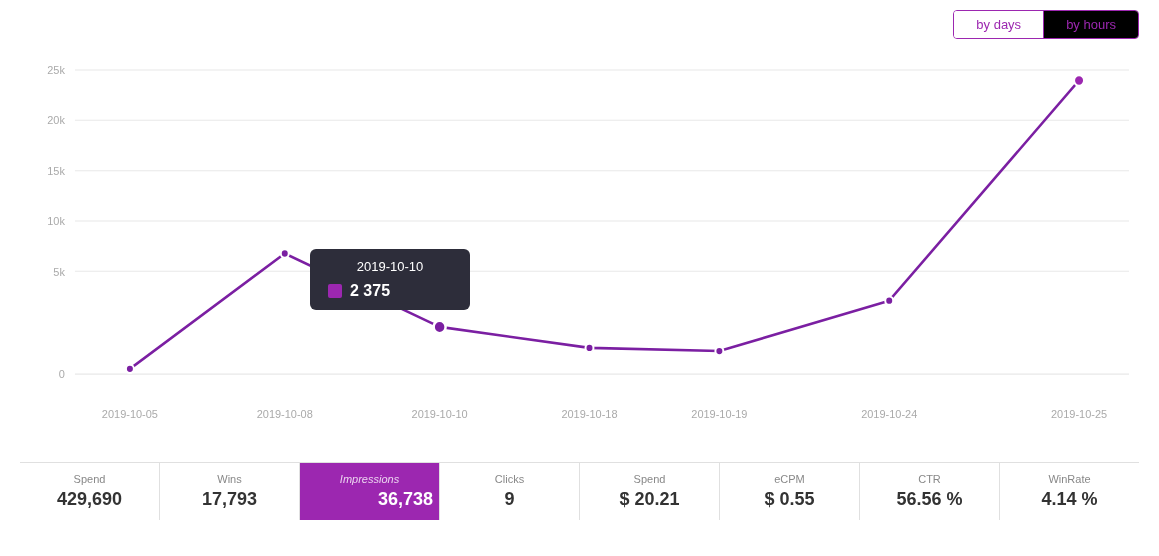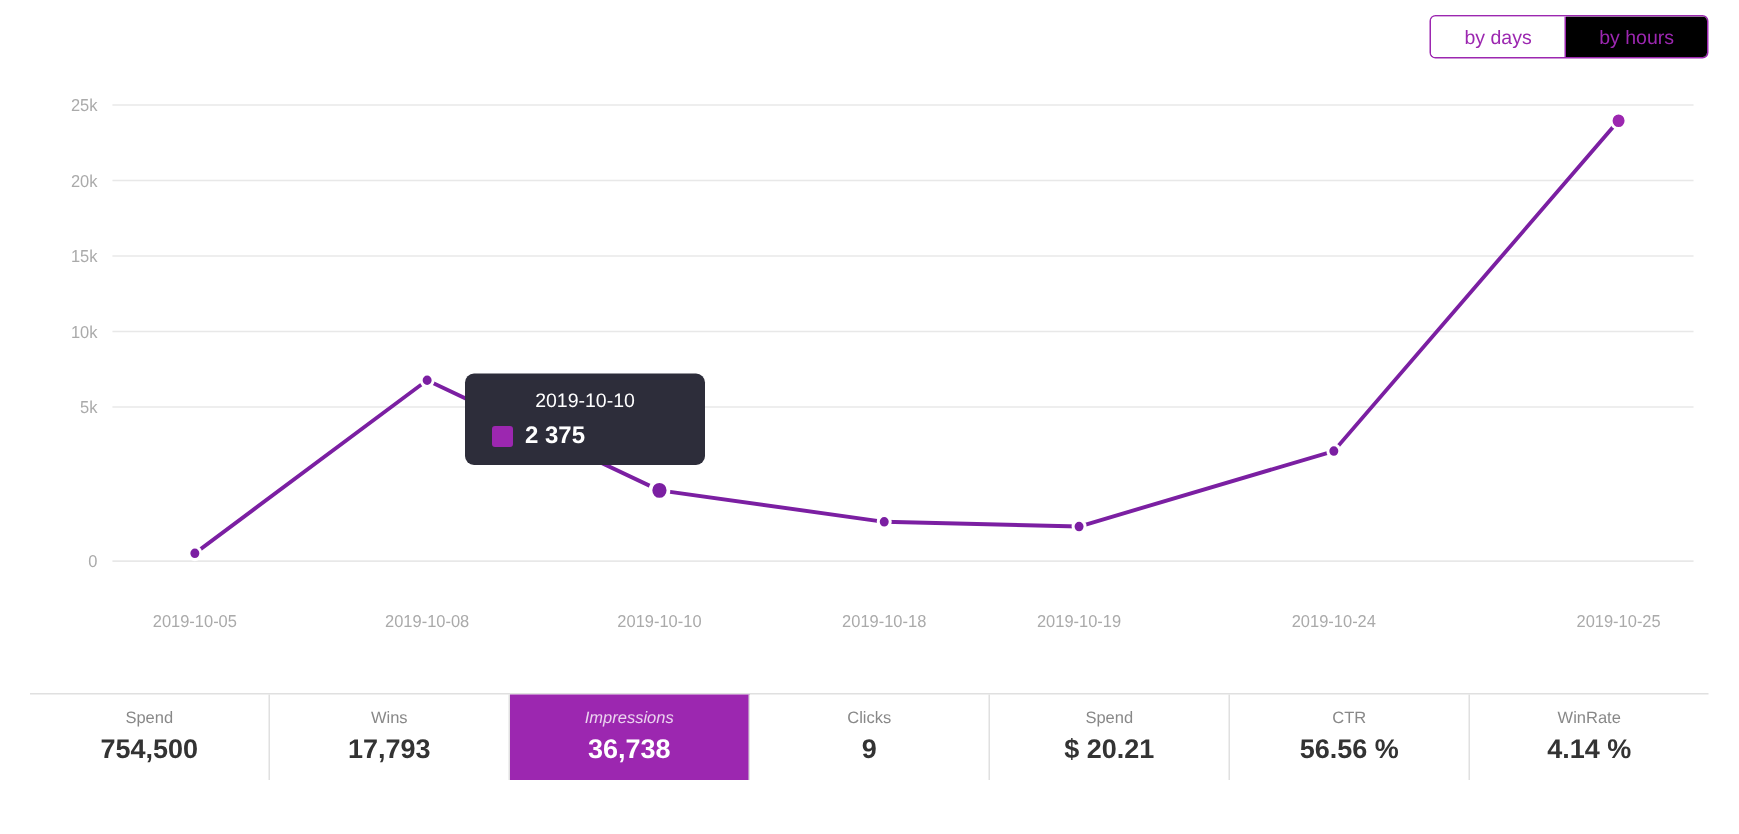--- a/index.html
+++ b/index.html
@@ -141,20 +141,21 @@
     }
 
     .stat-value {
       font-size: 18px;
       font-weight: 600;
       color: #333;
     }
 
     .stat-item.active .stat-value {
       color: #fff;
+      text-align: right;
     }
   </style>
 </head>
 <body>
 
 <div class="container">
 
   <div class="top-controls">
     <div class="toggle-group">
       <button class="toggle-btn active">by days</button>
@@ -207,39 +208,43 @@
       <div class="tooltip-value">
         <div class="tooltip-swatch"></div>
         <span class="tooltip-num">2 375</span>
       </div>
     </div>
   </div>
 
   <div class="stats-bar" id="stats-bar">
   <div class="stat-item">
         <div class="stat-label">Spend</div>
-        <div class="stat-value">754,500</div>
+        <div class="stat-value">429,690</div>
       </div>
       <div class="stat-item">
         <div class="stat-label">Wins</div>
         <div class="stat-value">17,793</div>
       </div>
       <div class="stat-item active">
         <div class="stat-label">Impressions</div>
         <div class="stat-value">36,738</div>
       </div>
       <div class="stat-item">
         <div class="stat-label">Clicks</div>
         <div class="stat-value">9</div>
       </div>
       <div class="stat-item">
         <div class="stat-label">Spend</div>
         <div class="stat-value">$ 20.21</div>
       </div>
       <div class="stat-item">
+        <div class="stat-label">eCPM</div>
+        <div class="stat-value">$ 0.55</div>
+      </div>
+      <div class="stat-item">
         <div class="stat-label">CTR</div>
         <div class="stat-value">56.56 %</div>
       </div>
       <div class="stat-item">
         <div class="stat-label">WinRate</div>
         <div class="stat-value">4.14 %</div>
       </div>
     </div>
 
 </div>

